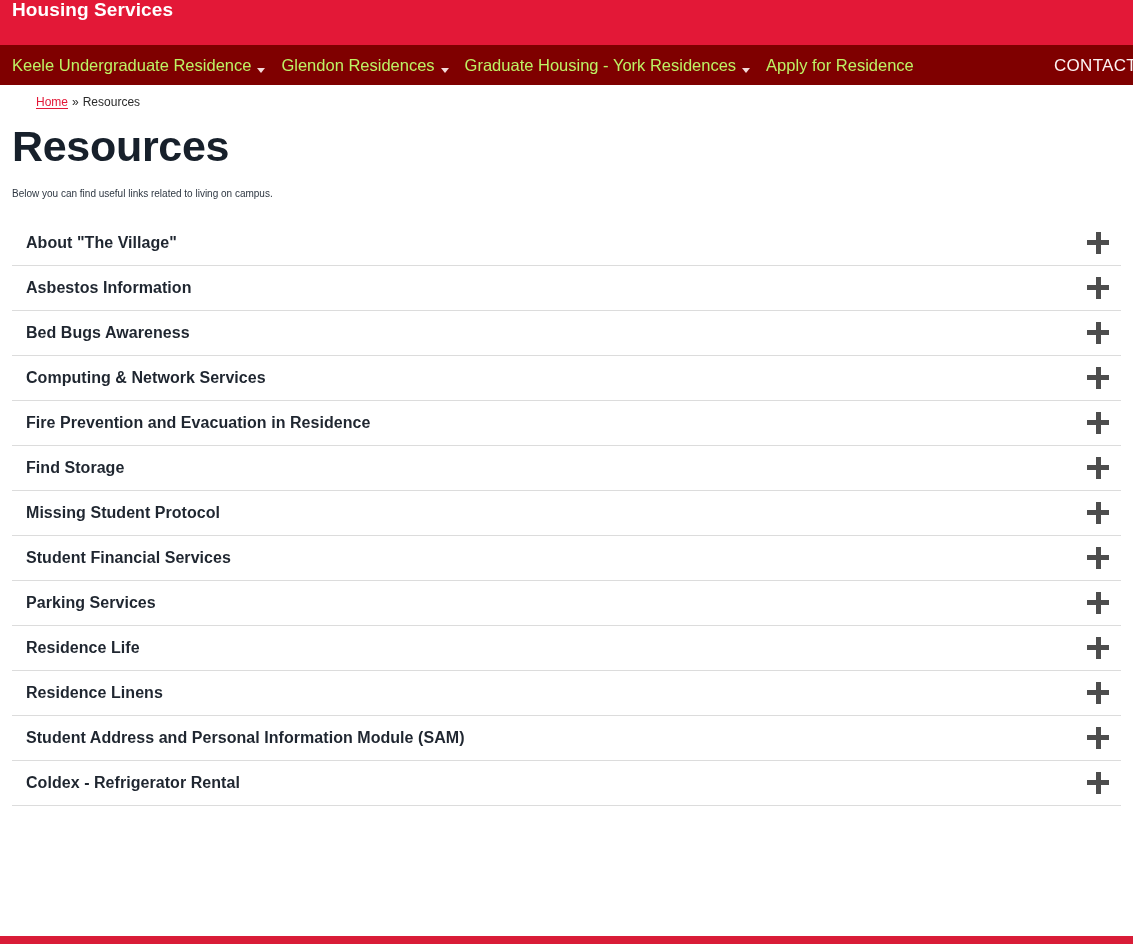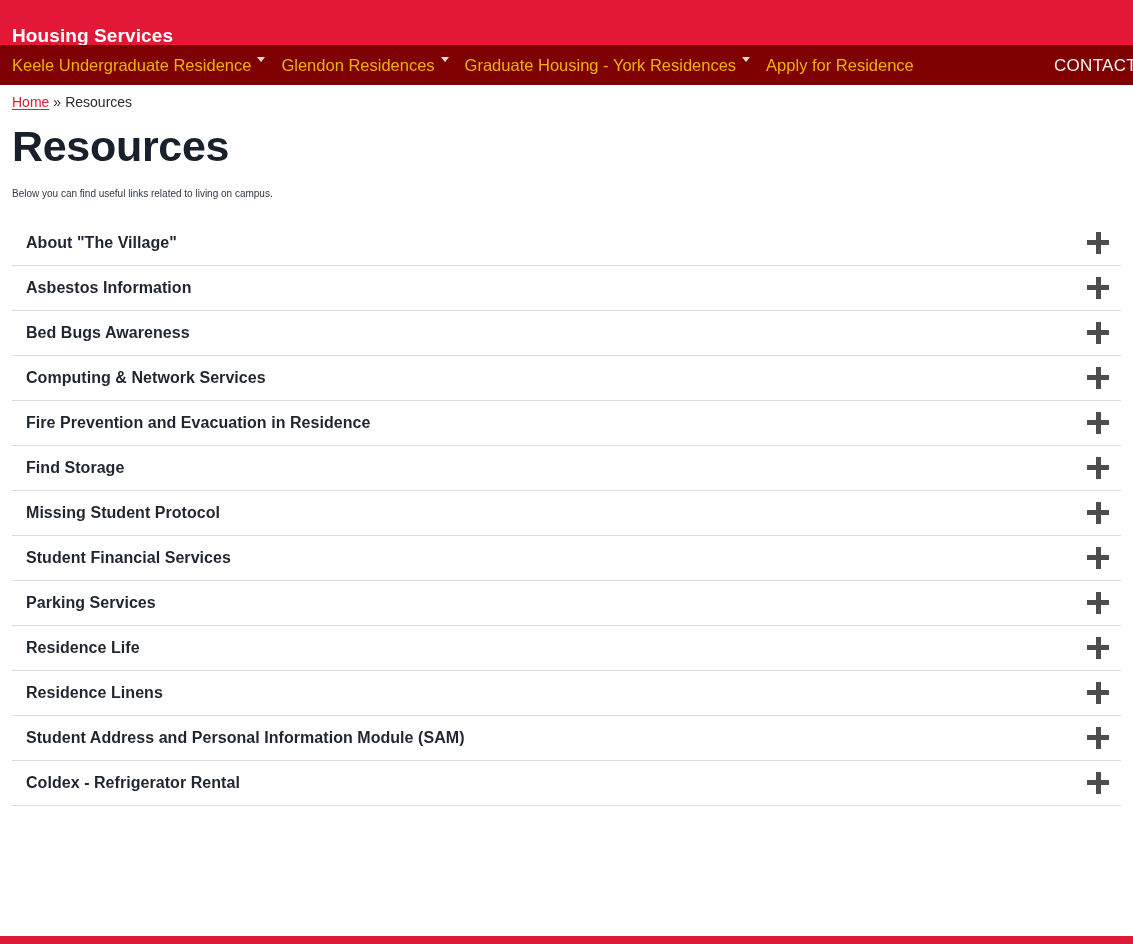--- a/index.html
+++ b/index.html
@@ -11,21 +11,21 @@
     background: #ffffff;
     font-family: "Liberation Sans", sans-serif;
     -webkit-font-smoothing: antialiased;
   }
 
   
   .brand-bar {
     height: 45px;
     background: #e31837;
     display: flex;
-    align-items: flex-end;
+    align-items: flex-start;
     padding-left: 12px;
   }
   .brand-title {
     color: #ffffff;
     font-size: 19px;
     font-weight: bold;
     letter-spacing: 0.1px;
     line-height: 1;
   }
 
@@ -33,26 +33,26 @@
   .nav-bar {
     height: 40px;
     background: #7f0000;
     display: flex;
     align-items: center;
     padding: 0 0 0 12px;
     position: relative;
     white-space: nowrap;
   }
   .nav-item {
-    color: #eab308;
+    color: #bef264;
     font-size: 16.5px;
     line-height: 1;
     margin-right: 16px;
     display: inline-flex;
-    align-items: flex-start;
+    align-items: flex-end;
     cursor: pointer;
     text-decoration: none;
   }
   .nav-item:last-of-type { margin-right: 0; }
   .caret {
     display: inline-block;
     margin-left: 6px;
     width: 0; height: 0;
     border-left: 4.5px solid transparent;
     border-right: 4.5px solid transparent;
@@ -67,26 +67,27 @@
     font-size: 17px;
     line-height: 1;
     letter-spacing: 0.3px;
     cursor: pointer;
     text-decoration: none;
   }
 
   
   .breadcrumb {
     padding: 8px 0 0 12px;
-    font-size: 14px;
+    font-size: 12px;
     color: #2b2b2b;
     line-height: 1.2;
     height: 26px;
     display: flex;
     align-items: center;
+    margin-left: 24px;
   }
   .breadcrumb a {
     color: #e31837;
     text-decoration: underline;
     text-underline-offset: 2px;
   }
   .breadcrumb .sep {
     margin: 0 4px 0 4px;
     color: #2b2b2b;
   }

